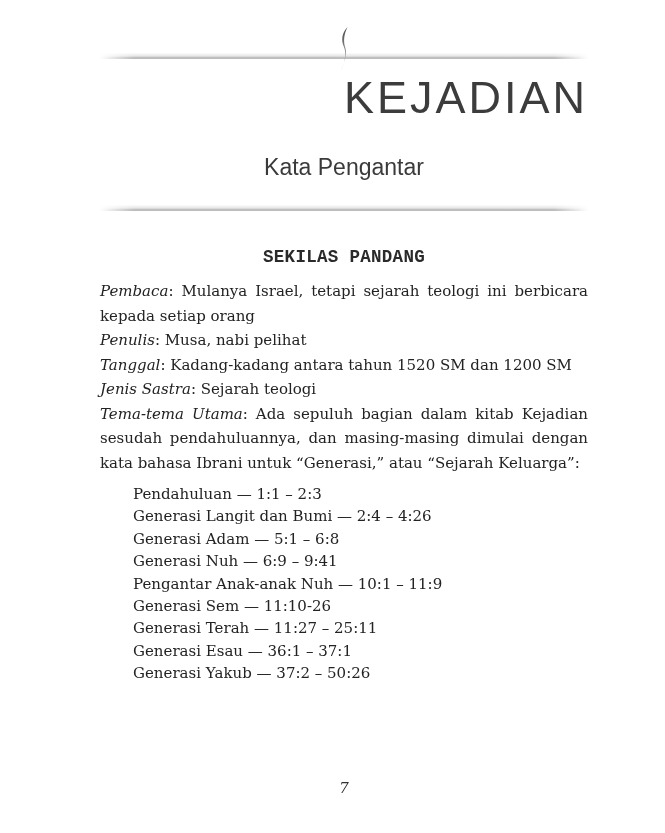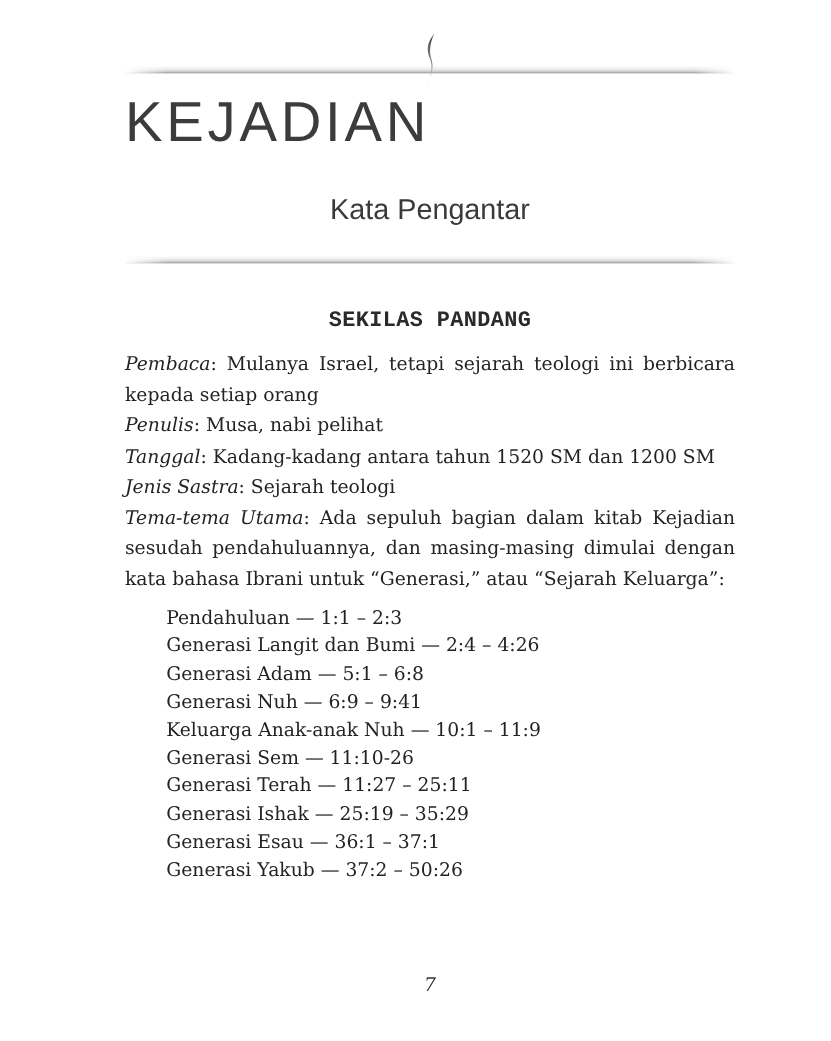--- a/index.html
+++ b/index.html
@@ -29,21 +29,21 @@
     position: absolute;
     top: 27px;
     left: 336px;
     width: 16px;
     height: 45px;
   }
 
   .book-title {
     margin: 16px 0 0 100px;
     width: 488px;
-    text-align: left;
+    text-align: right;
     font-family: "Liberation Sans", sans-serif;
     font-weight: 400;
     font-size: 45px;
     line-height: 1.0;
     letter-spacing: 3px;
     color: #3c3c3c;
   }
   .subtitle {
     margin: 34px 0 0 100px;
     width: 488px;
@@ -127,23 +127,22 @@
     <p class="entry"><i>Tanggal</i><span>: Kadang-kadang antara tahun 1520 SM dan 1200 SM</span></p>
     <p class="entry"><i>Jenis Sastra</i><span>: Sejarah teologi</span></p>
     <p class="entry"><i>Tema-tema Utama</i><span>: Ada sepuluh bagian dalam kitab Kejadian sesudah pendahuluannya, dan masing-masing dimulai dengan kata bahasa Ibrani untuk “Generasi,” atau “Sejarah Keluarga”:</span></p>
   </div>
 
   <ul class="outline">
     <li>Pendahuluan — 1:1 – 2:3</li>
     <li>Generasi Langit dan Bumi — 2:4 – 4:26</li>
     <li>Generasi Adam — 5:1 – 6:8</li>
     <li>Generasi Nuh — 6:9 – 9:41</li>
-    <li>Keluarga Anak-anak Nuh — 10:1 – 11:9</li>
+    <li>Pengantar Anak-anak Nuh — 10:1 – 11:9</li>
     <li>Generasi Sem — 11:10-26</li>
     <li>Generasi Terah — 11:27 – 25:11</li>
-    <li>Generasi Ishak — 25:19 – 35:29</li>
     <li>Generasi Esau — 36:1 – 37:1</li>
     <li>Generasi Yakub — 37:2 – 50:26</li>
   </ul>
 
   <div class="page-number">7</div>
 
 </div>
 
 </body></html>

